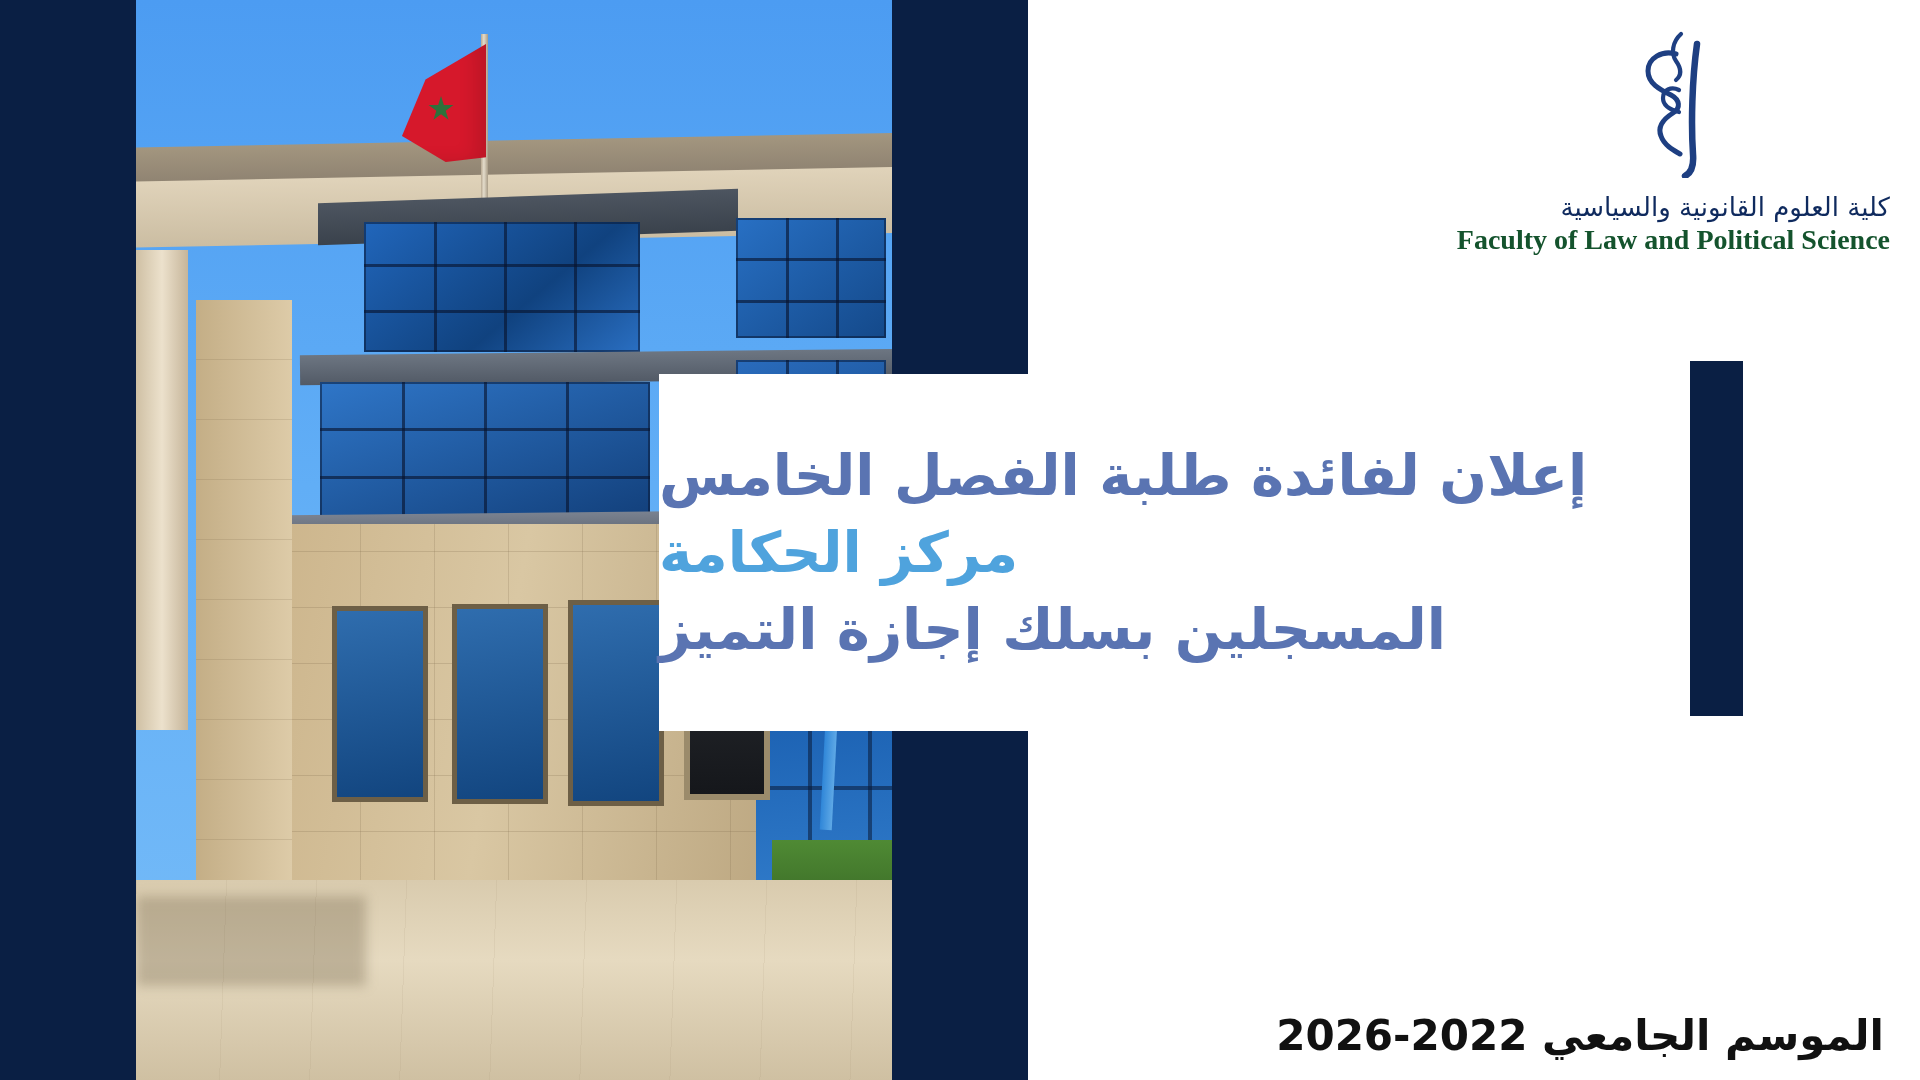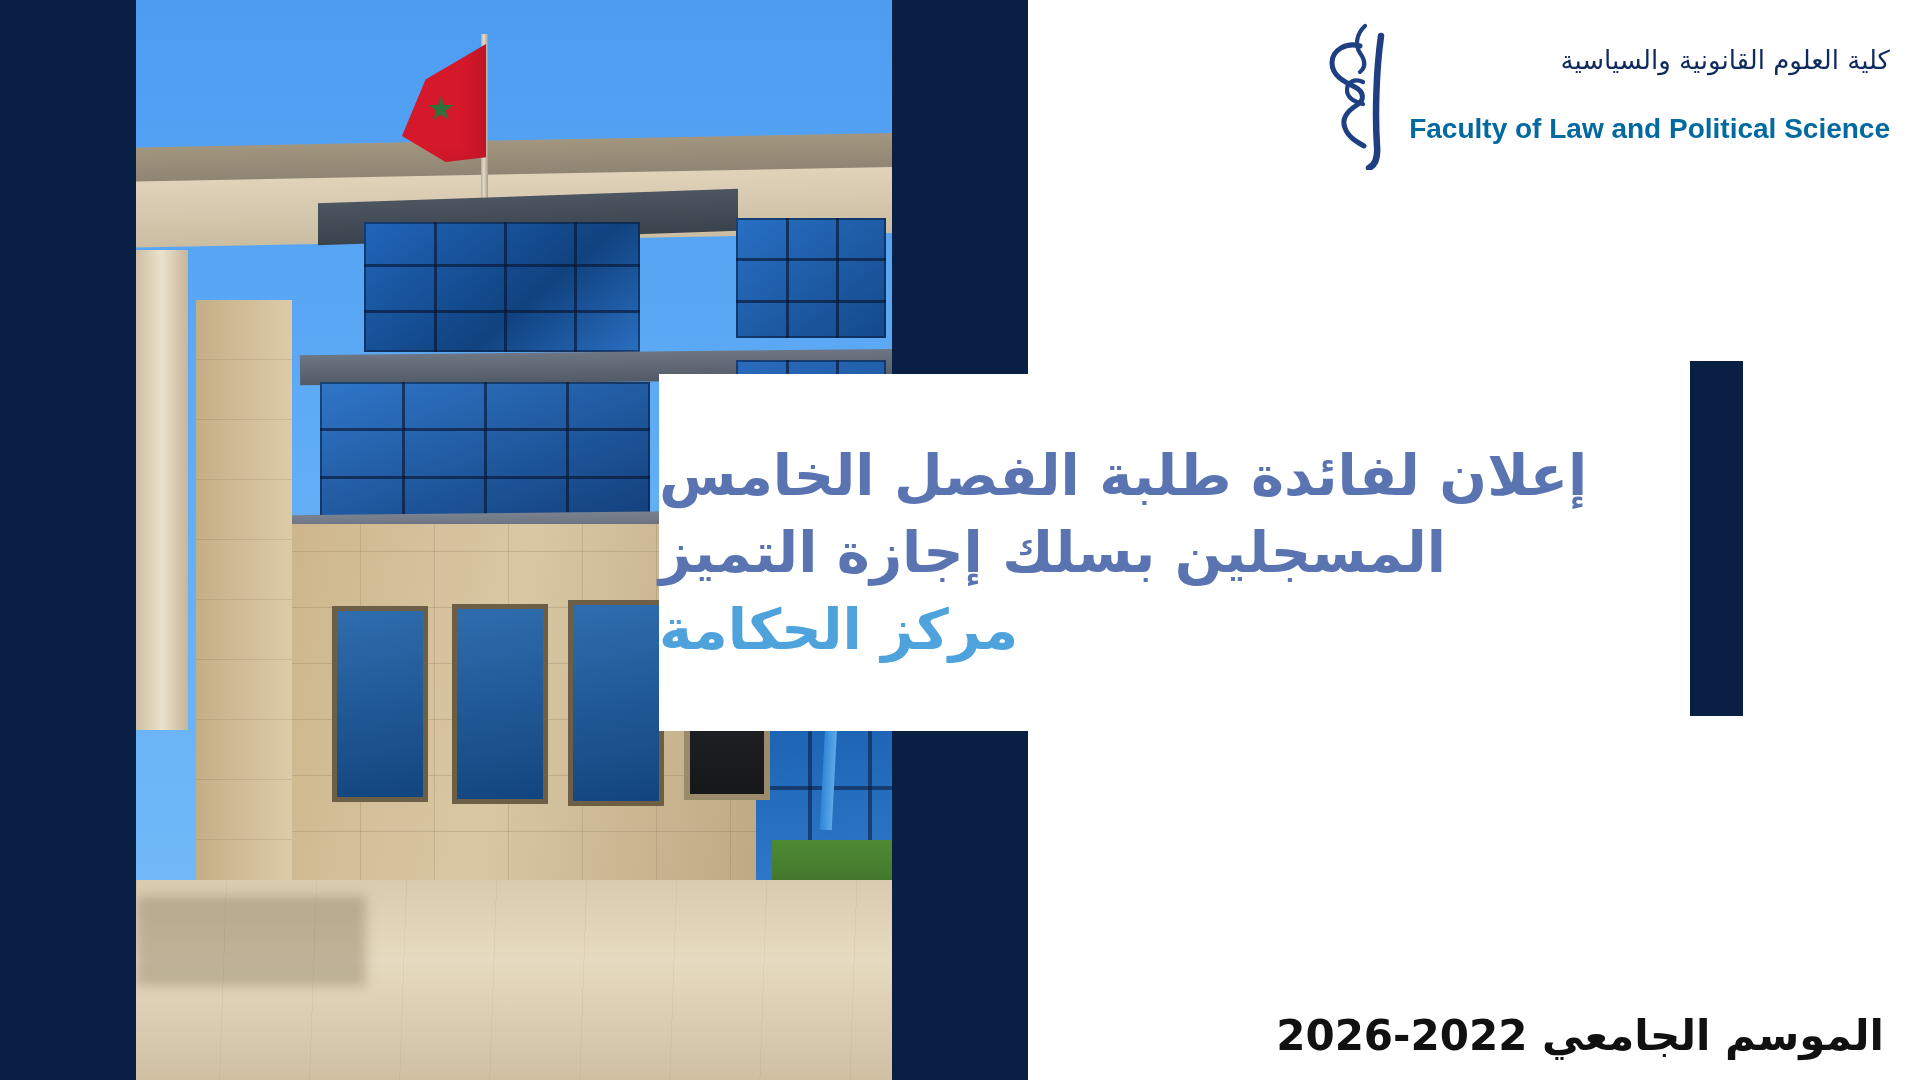--- a/index.html
+++ b/index.html
@@ -148,33 +148,33 @@
     position:absolute;left:636px;top:840px;width:150px;height:60px;
     background:linear-gradient(#4f8a34,#3d6f28);
   }
   .shadow{
     position:absolute;left:0;top:896px;width:230px;height:90px;
     background:rgba(90,75,50,.28);filter:blur(6px);
   }
 
   
   .logo{
-    position:absolute;right:30px;top:20px;
-    display:flex;align-items:center;gap:14px;
+    position:absolute;right:30px;top:28px;
+    display:flex;align-items:center;gap:14px;flex-direction:column;
   }
   .logo-mark{width:76px;height:150px;flex:0 0 auto;}
   .logo-text{display:flex;flex-direction:column;align-items:flex-end;gap:2px;}
   .logo-ar{
     font-size:26px;color:#0f2a5e;direction:rtl;
     font-family:"DejaVu Sans","Liberation Sans",sans-serif;
     letter-spacing:.5px;white-space:nowrap;
   }
   .logo-en{
-    font-family:Liberation Sans, sans-serif;
-    font-weight:700;font-size:28px;color:#0369a1;white-space:nowrap;margin-top:36px;
+    font-family:Liberation Serif, serif;
+    font-weight:700;font-size:28px;color:#14532d;white-space:nowrap;
   }
 
   
   .accent-bar{
     position:absolute;left:1690px;top:361px;width:53px;height:355px;
     background:#0a1f44;
   }
 
   
   .card{
@@ -298,19 +298,19 @@
       <div class="logo-en">Faculty of Law and Political Science</div>
     </div>
   </div>
 
   <div class="accent-bar"></div>
 
   <div class="card"></div>
 
   <div class="headline">
     <div class="ln">إعلان لفائدة طلبة الفصل الخامس</div>
+    <div class="ln accent">مركز الحكامة</div>
     <div class="ln">المسجلين بسلك إجازة التميز</div>
-    <div class="ln accent">مركز الحكامة</div>
   </div>
 
   <div class="footer-year">الموسم الجامعي  2022-2026</div>
 
 </div>
 
 </body></html>

